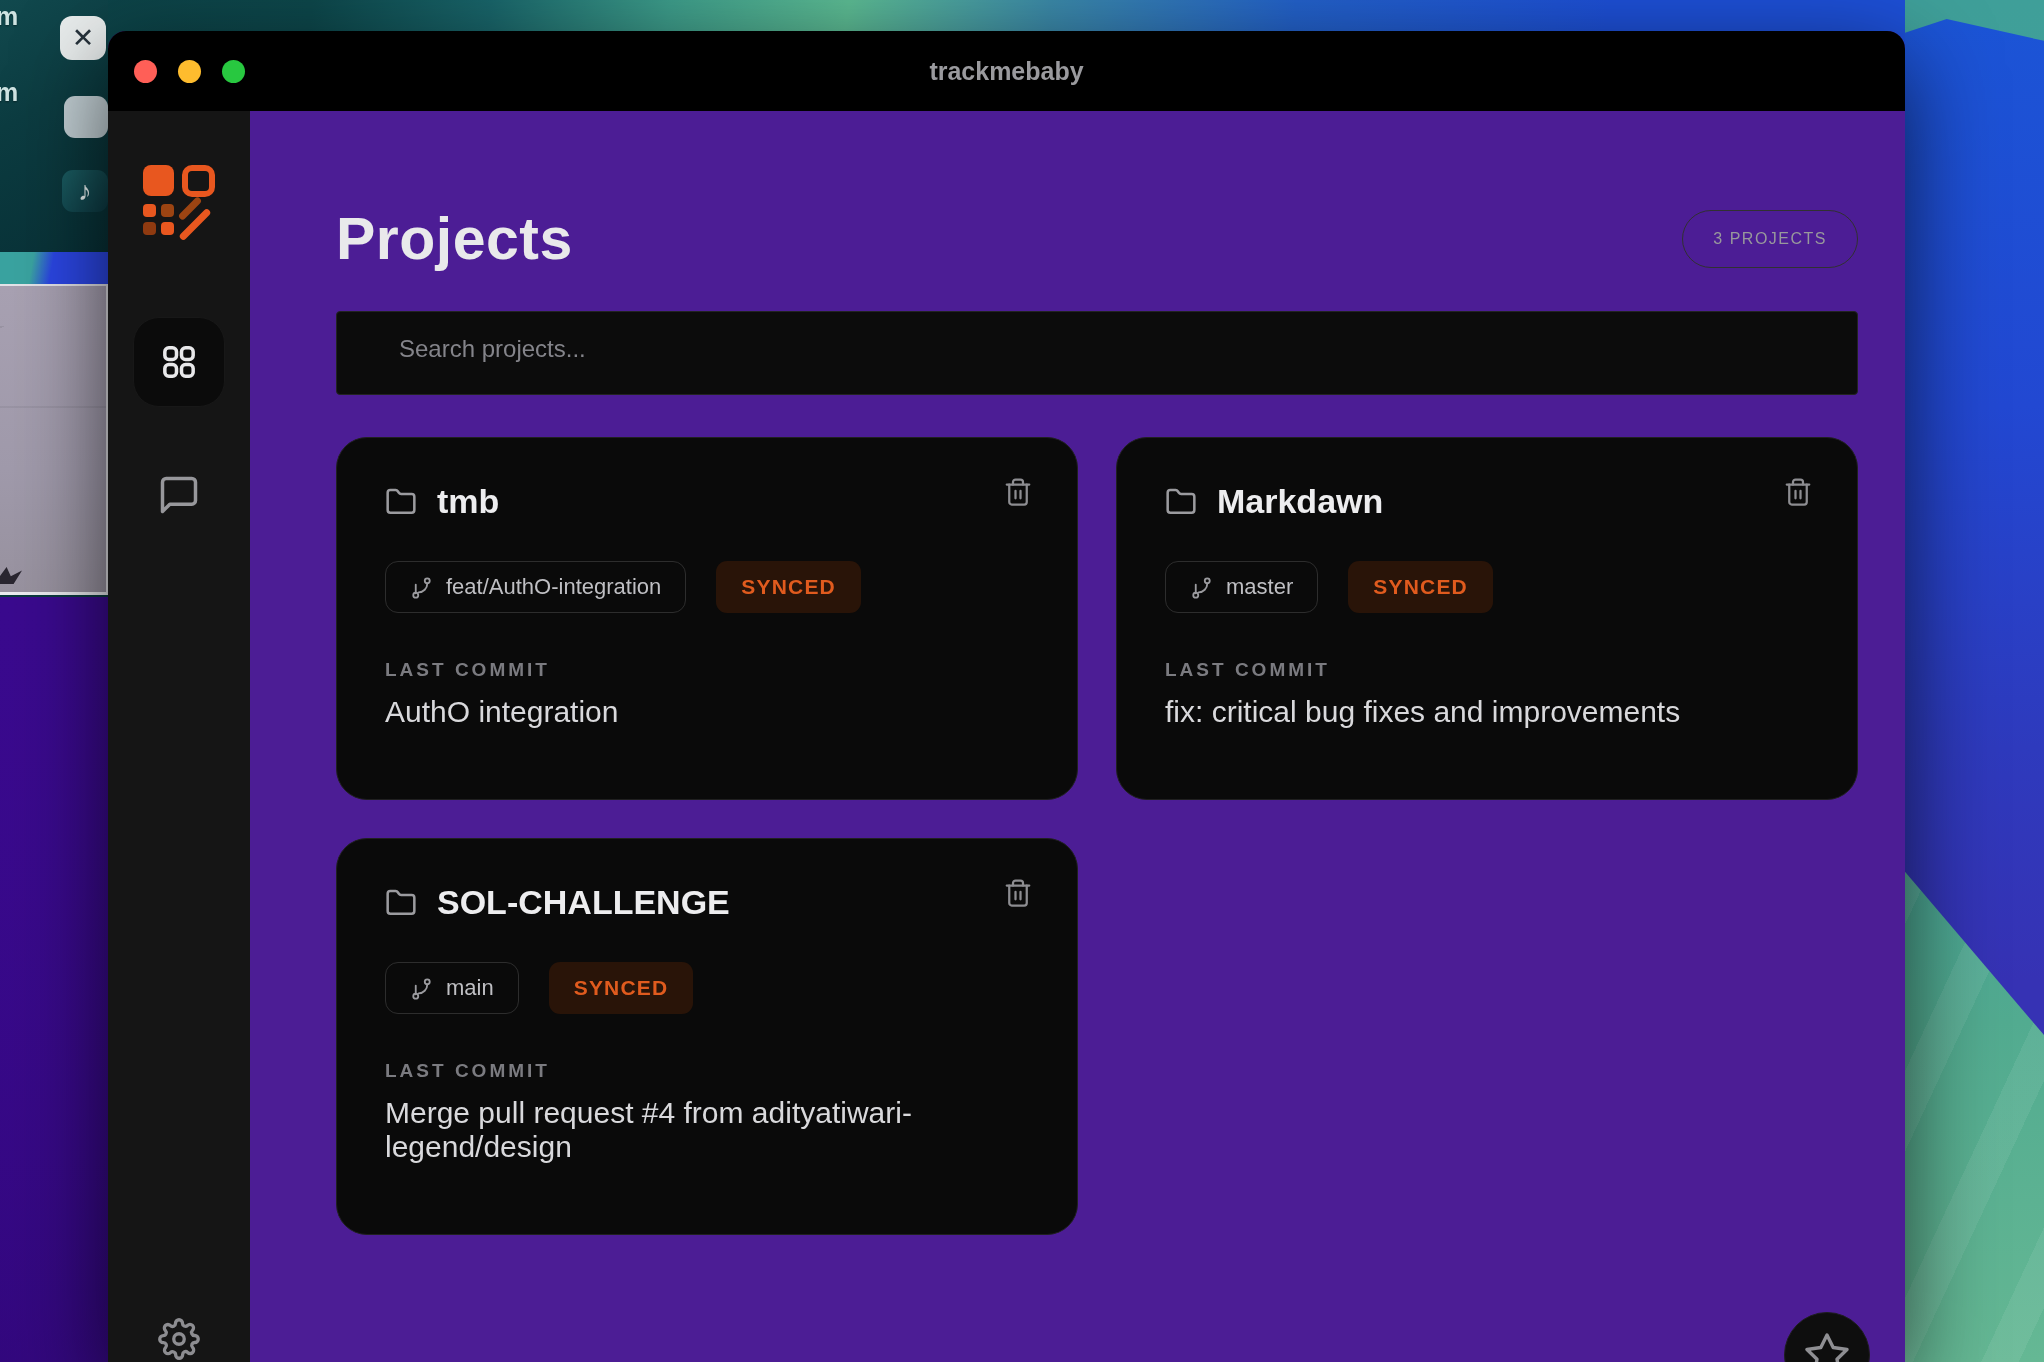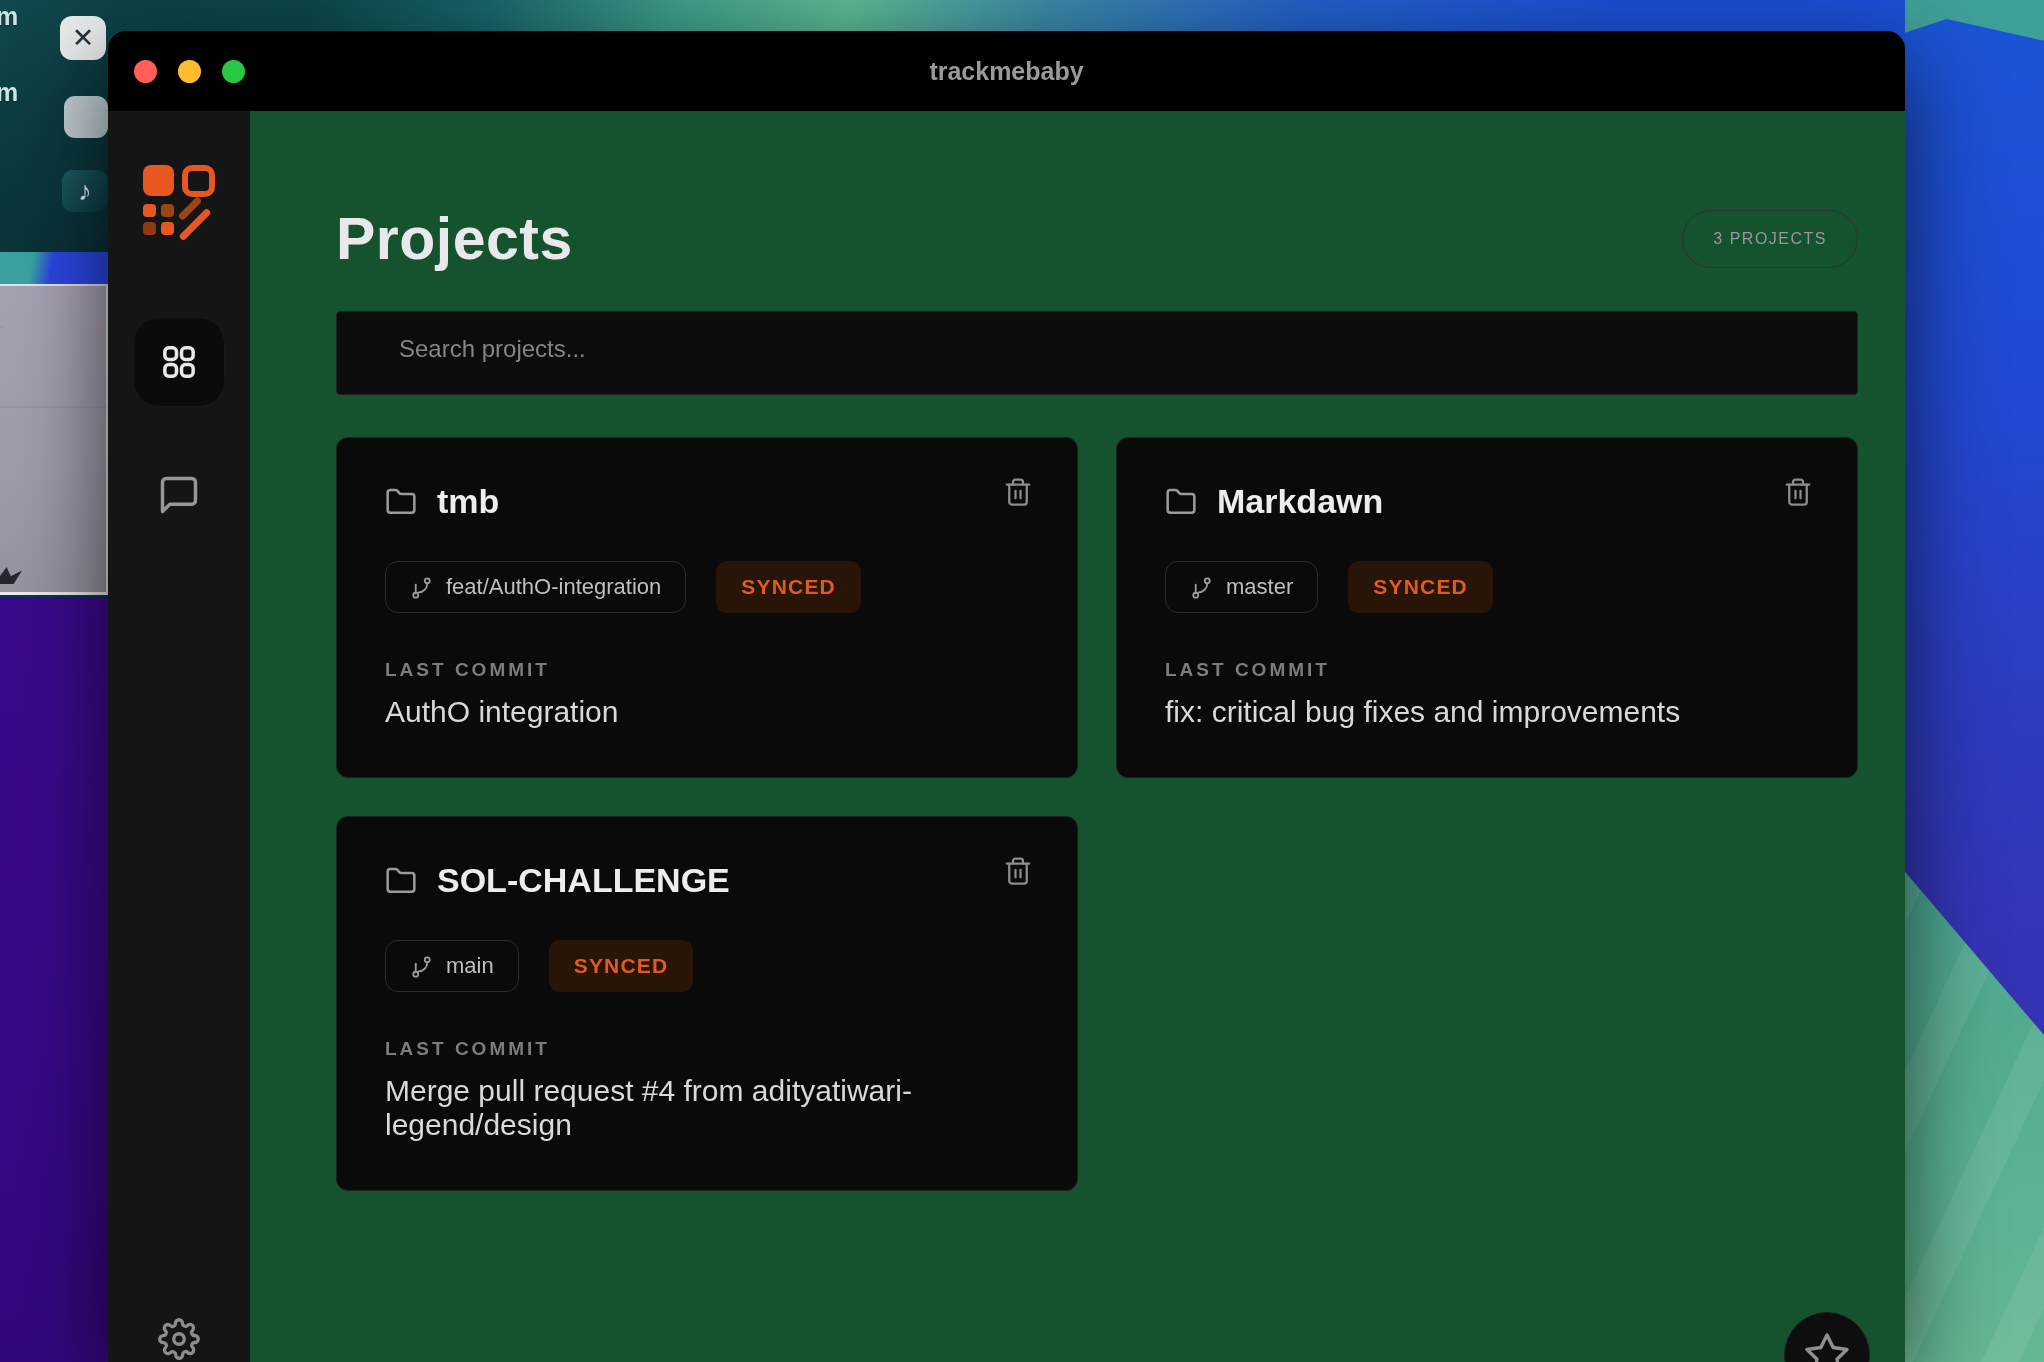--- a/index.html
+++ b/index.html
@@ -34,21 +34,21 @@
   .wp-right { position:absolute; right:0; top:0; width:139px; height:1362px;
     background:linear-gradient(180deg,#3f9f99 0%,#47a497 58%,#52ab90 75%,#65b894 100%); }
   .wp-right-stripes { position:absolute; left:0; right:0; top:62%; bottom:0;
     background:repeating-linear-gradient(115deg,rgba(255,255,255,.07) 0 34px,transparent 34px 96px); }
   .wp-right-blue { position:absolute; inset:0;
     background:linear-gradient(178deg,#1b55d6 0%,#2248d2 30%,#2e3abd 55%,#3632b4 72%);
     clip-path:polygon(0 2.4%,30% 1.4%,100% 3%,100% 76%,0 64%); }
 
   
   .window { position:absolute; left:108px; top:31px; width:1797px; height:1331px;
-    background:#14532d; border-radius:18px 18px 0 0; overflow:hidden;
+    background:#4c1d95; border-radius:18px 18px 0 0; overflow:hidden;
     box-shadow:0 30px 90px rgba(0,0,0,.65); }
   .titlebar { position:relative; height:80px; display:flex; align-items:center; justify-content:center; background:#000; }
   .lights { position:absolute; left:26px; top:29px; display:flex; gap:21px; }
   .light { width:23px; height:23px; border-radius:50%; }
   .win-title { color:#9a9a9e; font-size:25px; font-weight:600; }
   .winbody { display:flex; height:1251px; }
 
   
   .sidebar { width:142px; background:#151515; display:flex; flex-direction:column; align-items:center; flex-shrink:0; }
   .logo { position:relative; width:72px; height:70px; margin-top:54px; }
@@ -67,21 +67,21 @@
   
   .content { flex:1; padding:94px 47px 0 86px; position:relative; }
   .head-row { display:flex; align-items:center; justify-content:space-between; }
   .page-title { color:#e9e9eb; font-size:59px; font-weight:700; letter-spacing:.5px; }
   .count-badge { height:58px; display:flex; align-items:center; padding:0 30px; border:1.5px solid #313131;
     border-radius:30px; color:#98989c; font-size:16px; letter-spacing:1.5px; font-weight:500; }
   .search { margin-top:38px; width:100%; height:84px; background:#0c0c0c; border:1px solid #232323; border-radius:4px;
     color:#d0d0d3; font-size:24px; padding:0 34px 8px 62px; outline:none; font-family:inherit; display:block; }
   .search::placeholder { color:#84848a; }
   .cards { margin-top:42px; display:grid; grid-template-columns:1fr 1fr; gap:38px; }
-  .card { background:#0a0a0a; border:1px solid #202020; border-radius:12px; padding:44px 40px 48px 48px; min-height:338px; }
+  .card { background:#0a0a0a; border:1px solid #202020; border-radius:31px; padding:44px 40px 70px 48px; min-height:338px; }
   .card-head { display:flex; align-items:center; gap:20px; }
   .card-title { color:#ededef; font-size:34px; font-weight:600; }
   .trash-btn { margin-left:auto; align-self:flex-start; margin-top:-10px; background:none; border:none; cursor:pointer; padding:4px; }
   .chips { display:flex; gap:30px; margin-top:40px; }
   .chip-branch { display:flex; align-items:center; gap:13px; height:52px; padding:0 24px; border:1px solid #2d2d2d;
     border-radius:13px; color:#bfbfc3; font-size:22px; }
   .chip-synced { display:flex; align-items:center; height:52px; padding:0 25px; background:#291408; border-radius:11px;
     color:#e05b1e; font-weight:700; font-size:21px; letter-spacing:1.2px; }
   .commit-label { margin-top:46px; font-size:19px; font-weight:600; letter-spacing:3px; color:#7b7b80; }
   .commit-text { margin-top:14px; font-size:30px; color:#d9d9dc; }

